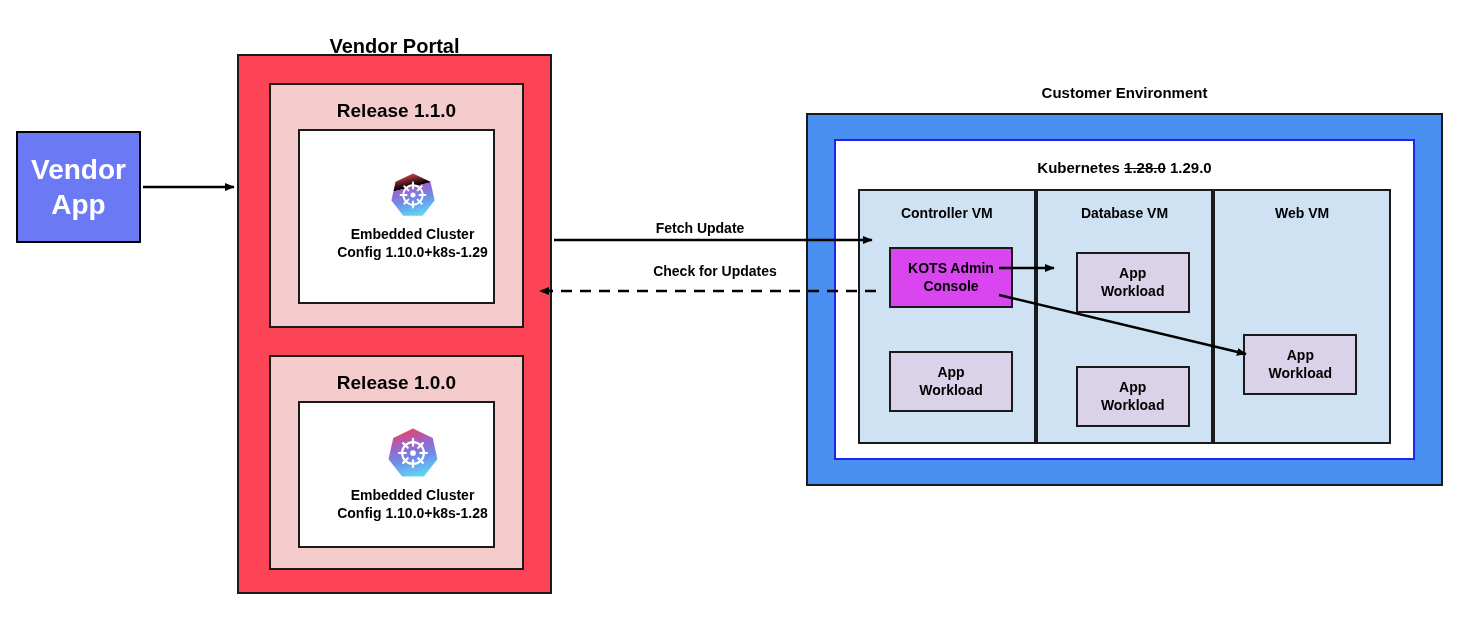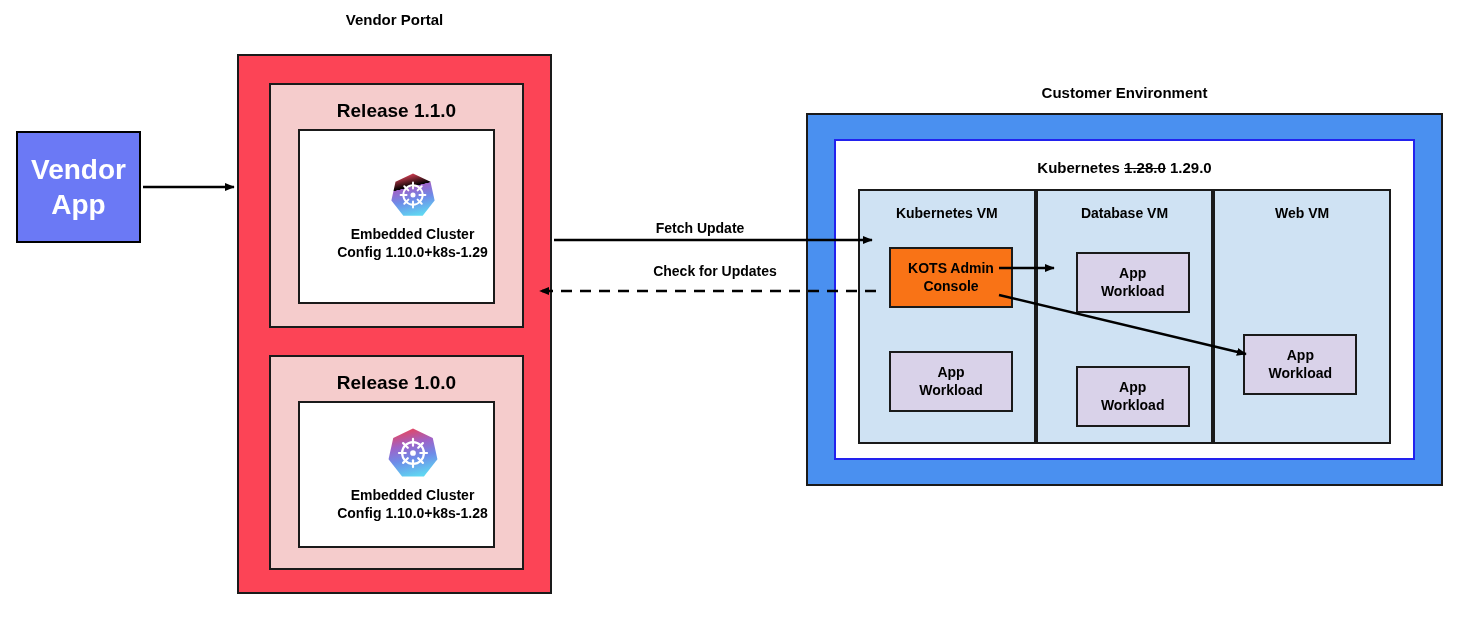--- a/index.html
+++ b/index.html
@@ -37,22 +37,22 @@
     display: flex; align-items: center; justify-content: center;
   }
   #vendor-app .lbl {
     color: #ffffff;
     font-size: 28px;
     font-weight: bold;
   }
 
   
   #vendor-portal-title {
-    left: 237px; top: 11px; width: 315px;
-    font-size: 15px;
+    left: 237px; top: 34px; width: 315px;
+    font-size: 20px;
   }
   #vendor-portal {
     left: 237px; top: 54px; width: 315px; height: 540px;
     background: #FC4456;
     border: 2px solid #1a1a1a;
   }
   .release-box {
     background: #F5CCCC;
     border: 2px solid #1a1a1a;
     left: 30px; width: 255px;
@@ -115,21 +115,21 @@
     position: absolute; left: 0; right: 0; top: 14px;
     font-size: 14px;
   }
   .inner-node {
     position: absolute;
     border: 2px solid #1a1a1a;
     display: flex; align-items: center; justify-content: center;
     font-size: 14px;
   }
   .workload { background: #D9D2E9; }
-  .console  { background: #f97316; }
+  .console  { background: #d946ef; }
 
   
   #kots-console { left: 29px; width: 120px; top: 56px; height: 57px; }
   #ctrl-workload { left: 29px; width: 120px; top: 160px; height: 57px; }
   
   #db-workload-1 { left: 38px; width: 110px; top: 61px; height: 57px; }
   #db-workload-2 { left: 38px; width: 110px; top: 175px; height: 57px; }
   
   #web-workload-1 { left: 28px; width: 110px; top: 143px; height: 57px; }
 
@@ -225,21 +225,21 @@
   <div class="abs lbl" id="customer-env-title">Customer Environment</div>
 
   <div class="abs" id="customer-env">
     <div id="k8s-frame">
 
       <div class="lbl" id="k8s-title"><span>Kubernetes</span> <span class="strike">1.28.0</span> <span>1.29.0</span></div>
 
       <div id="vm-row">
 
         <div class="vm-box">
-          <div class="lbl vm-title">Kubernetes VM</div>
+          <div class="lbl vm-title">Controller VM</div>
           <div class="inner-node console lbl" id="kots-console">KOTS Admin
 Console</div>
           <div class="inner-node workload lbl" id="ctrl-workload">App
 Workload</div>
         </div>
 
         <div class="vm-box">
           <div class="lbl vm-title">Database VM</div>
           <div class="inner-node workload lbl" id="db-workload-1">App
 Workload</div>

